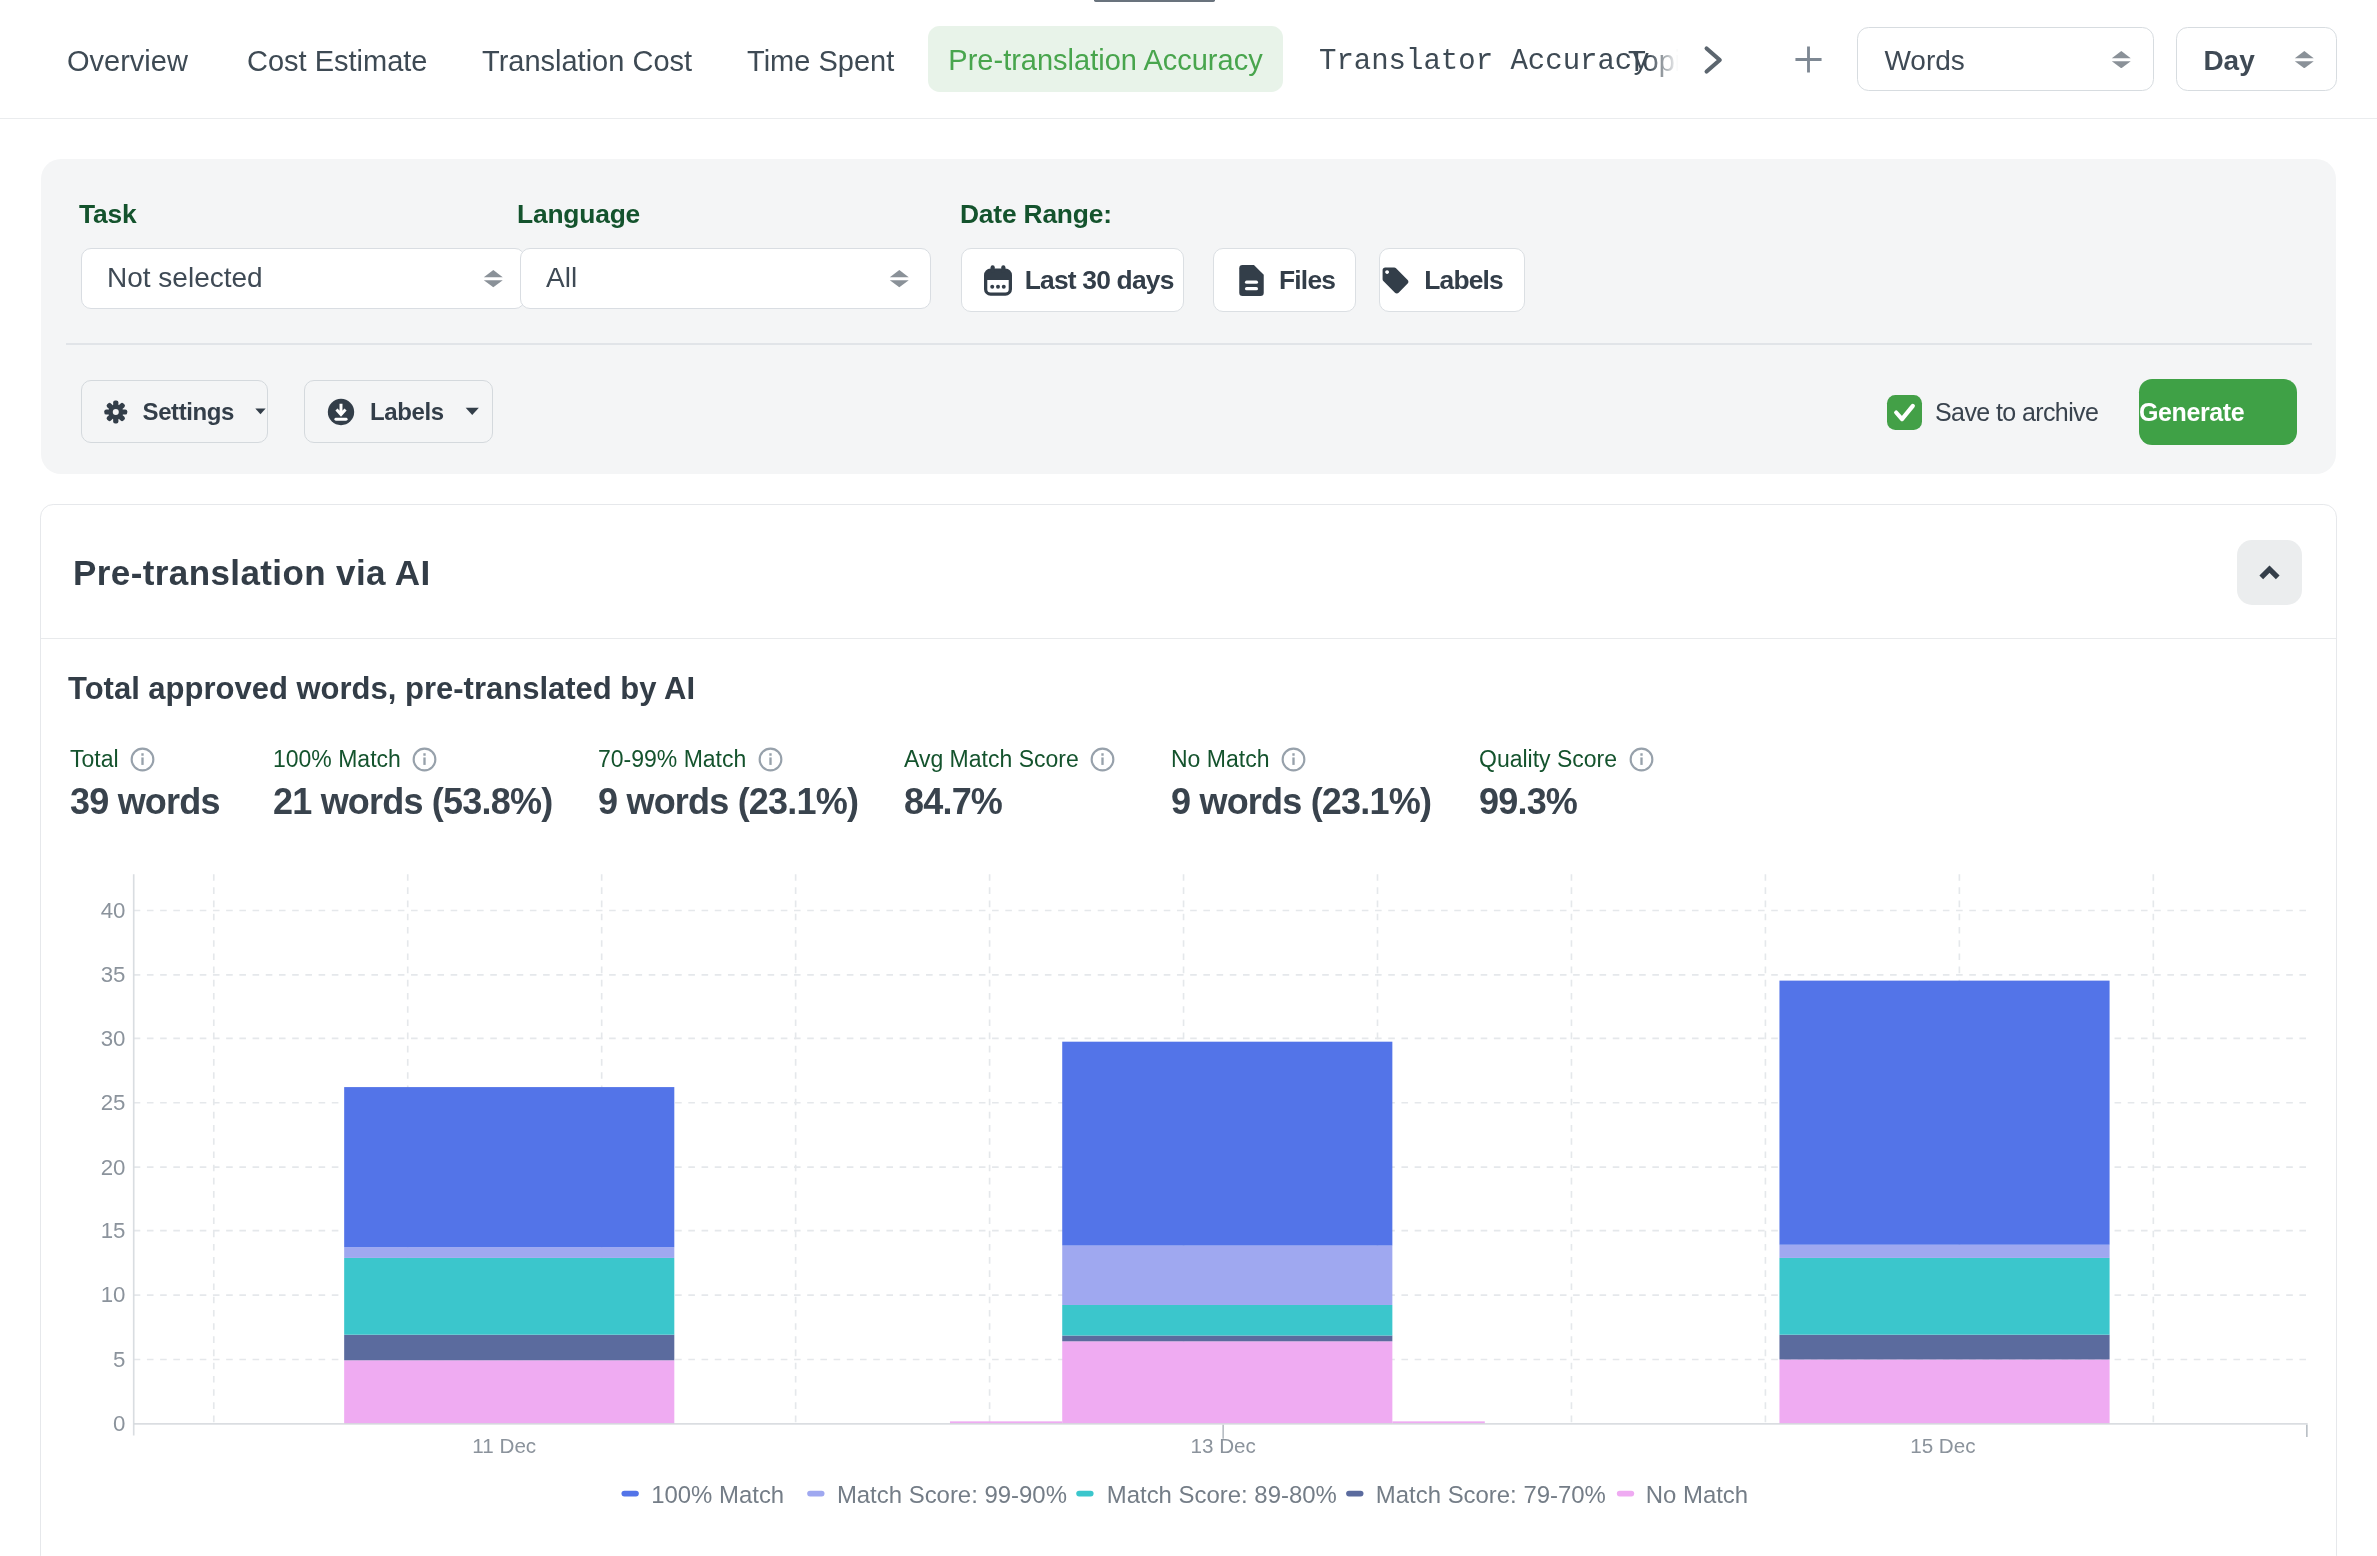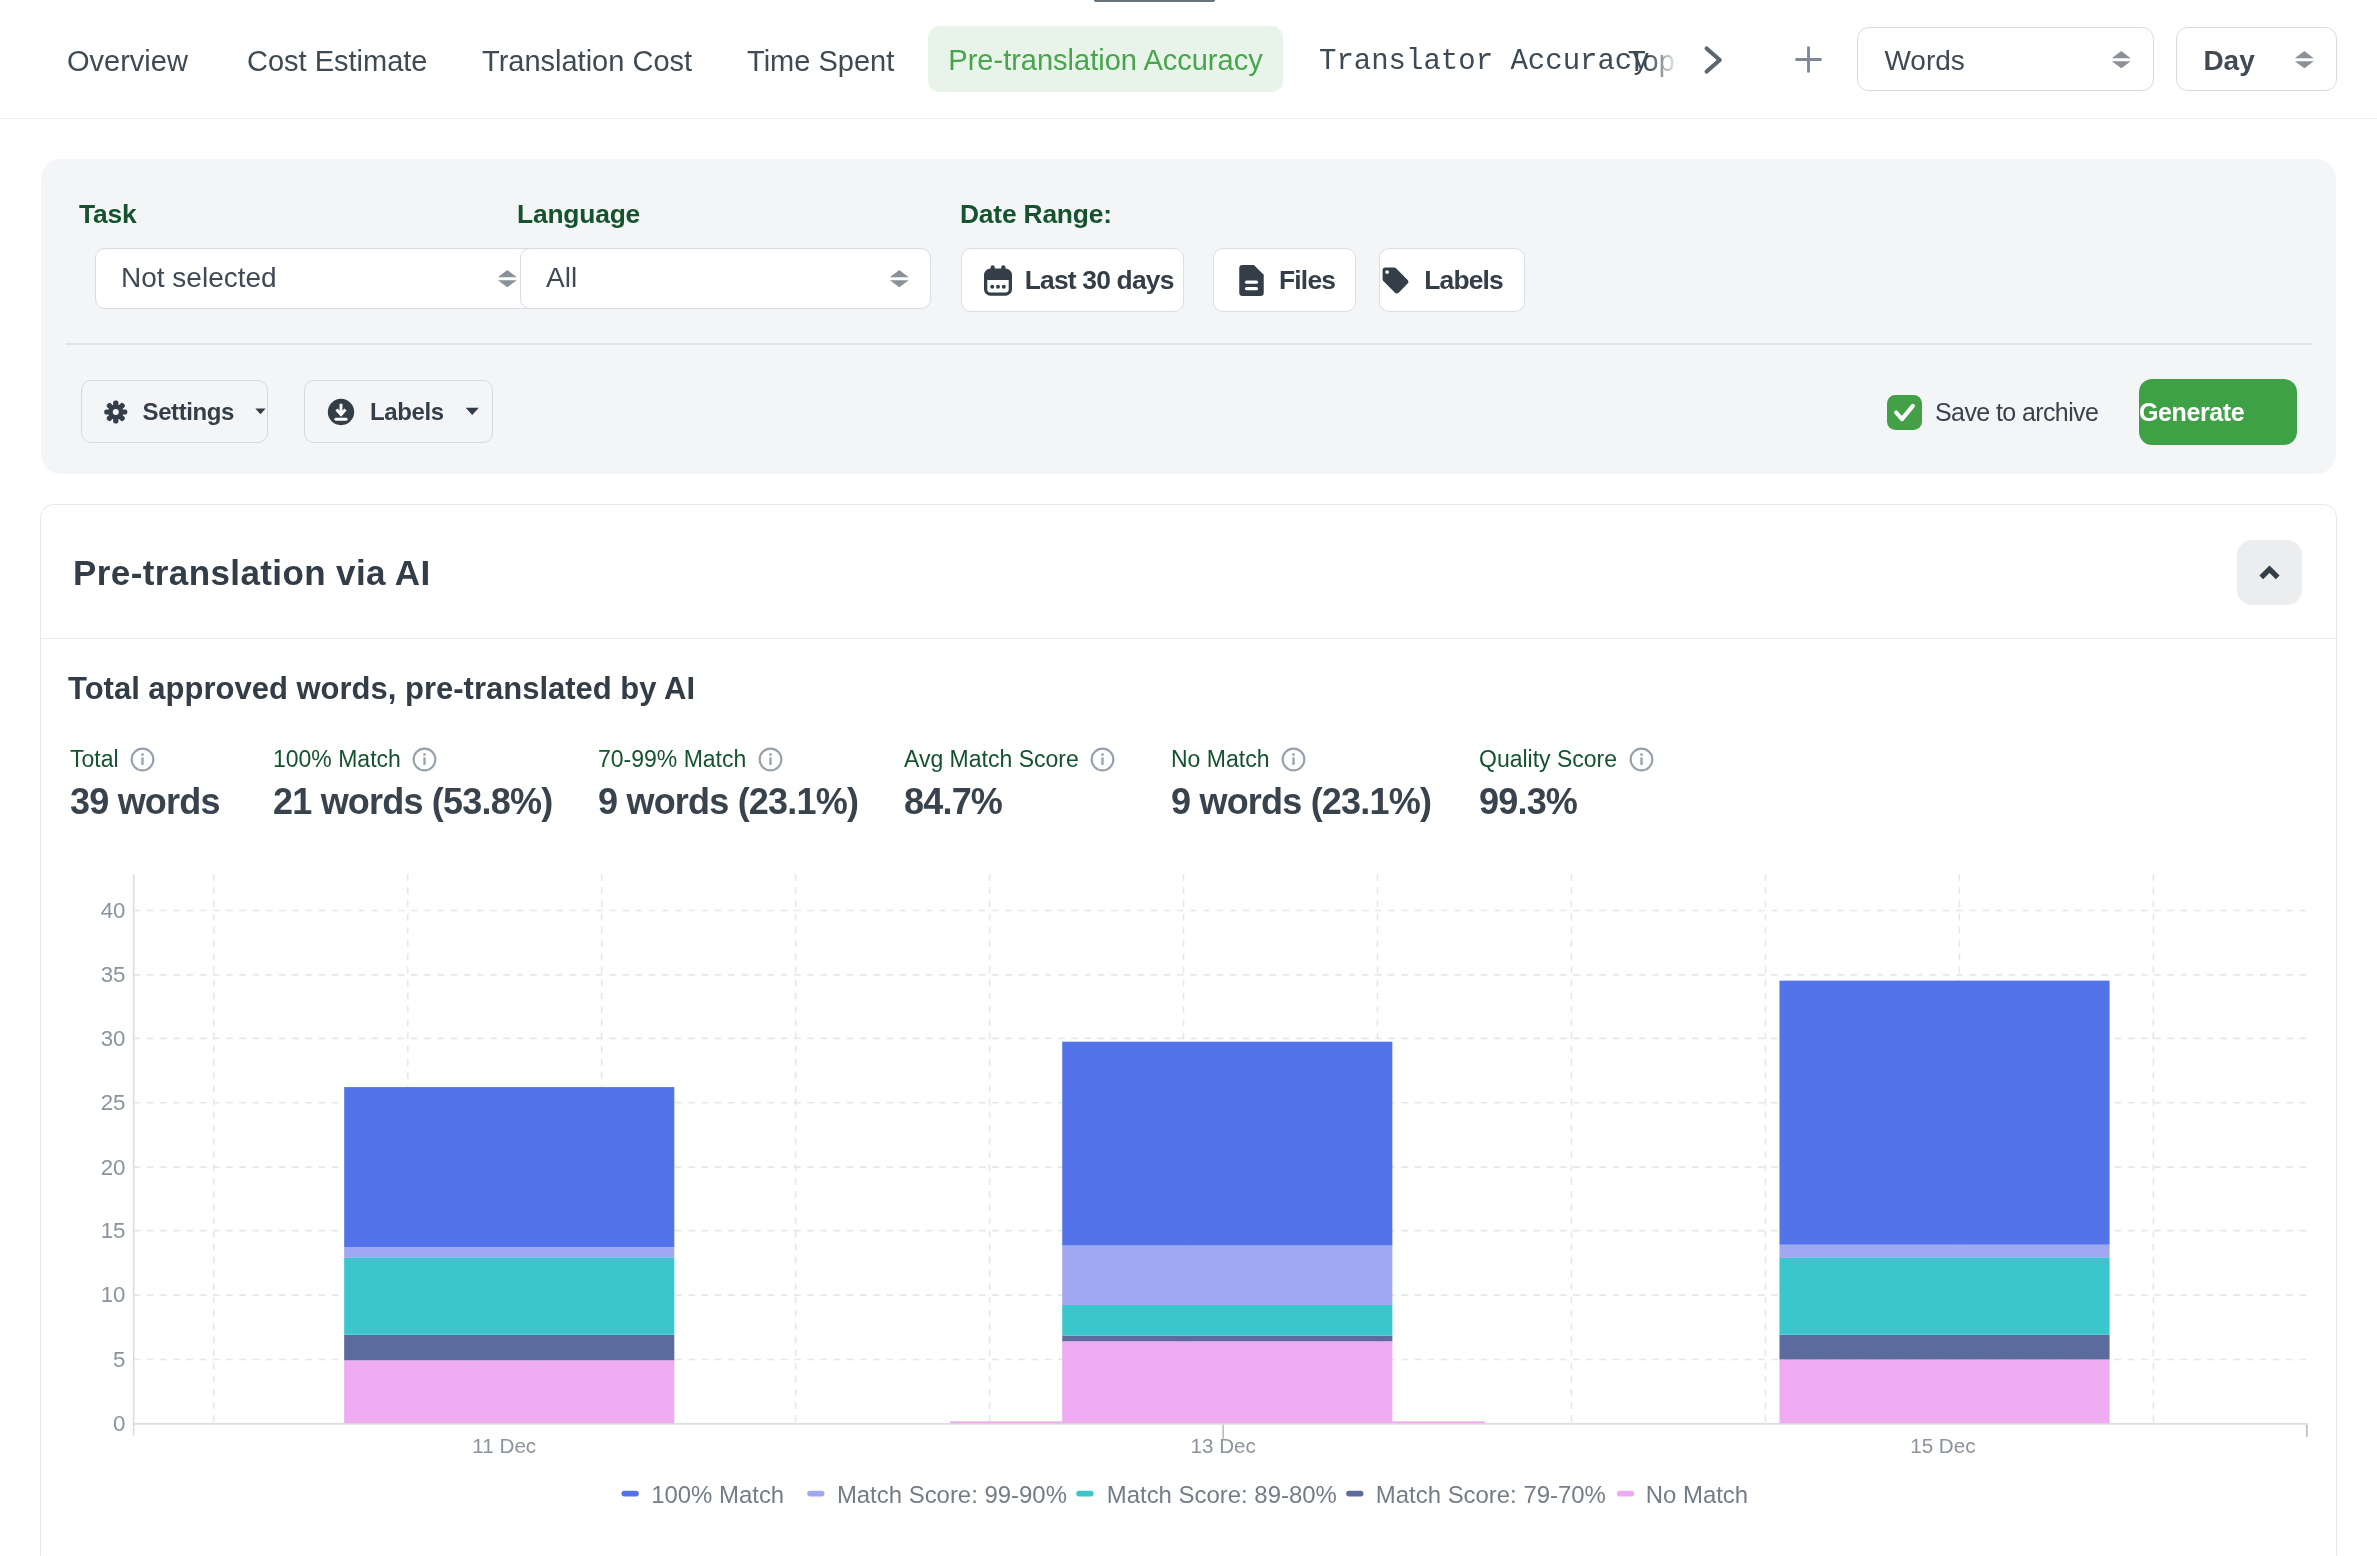--- a/index.html
+++ b/index.html
@@ -68,21 +68,21 @@
         <path d="M12.5 0 L24 8.7 H1 Z" fill="#8a9198"></path>
         <path d="M12.5 21 L1 12.3 H24 Z" fill="#8a9198"></path>
       </svg>
     </div>
 </div>
 
 <div id="panel">
   <div class="flabel" style="left:38px;top:40px;">Task</div>
   <div class="flabel" style="left:476px;top:40px;">Language</div>
   <div class="flabel" style="left:919px;top:40px;">Date Range:</div>
-  <div class="fsel" style="left:54px;width:444px;">
+  <div class="fsel" style="left:40px;width:444px;">
       <span class="txt">Not selected</span>
       <svg width="20.6" height="17.3" viewBox="0 0 25 21">
         <path d="M12.5 0 L24 8.7 H1 Z" fill="#8a9198"></path>
         <path d="M12.5 21 L1 12.3 H24 Z" fill="#8a9198"></path>
       </svg>
     </div>
   <div class="fsel" style="left:479px;width:411px;">
       <span class="txt">All</span>
       <svg width="20.6" height="17.3" viewBox="0 0 25 21">
         <path d="M12.5 0 L24 8.7 H1 Z" fill="#8a9198"></path>

